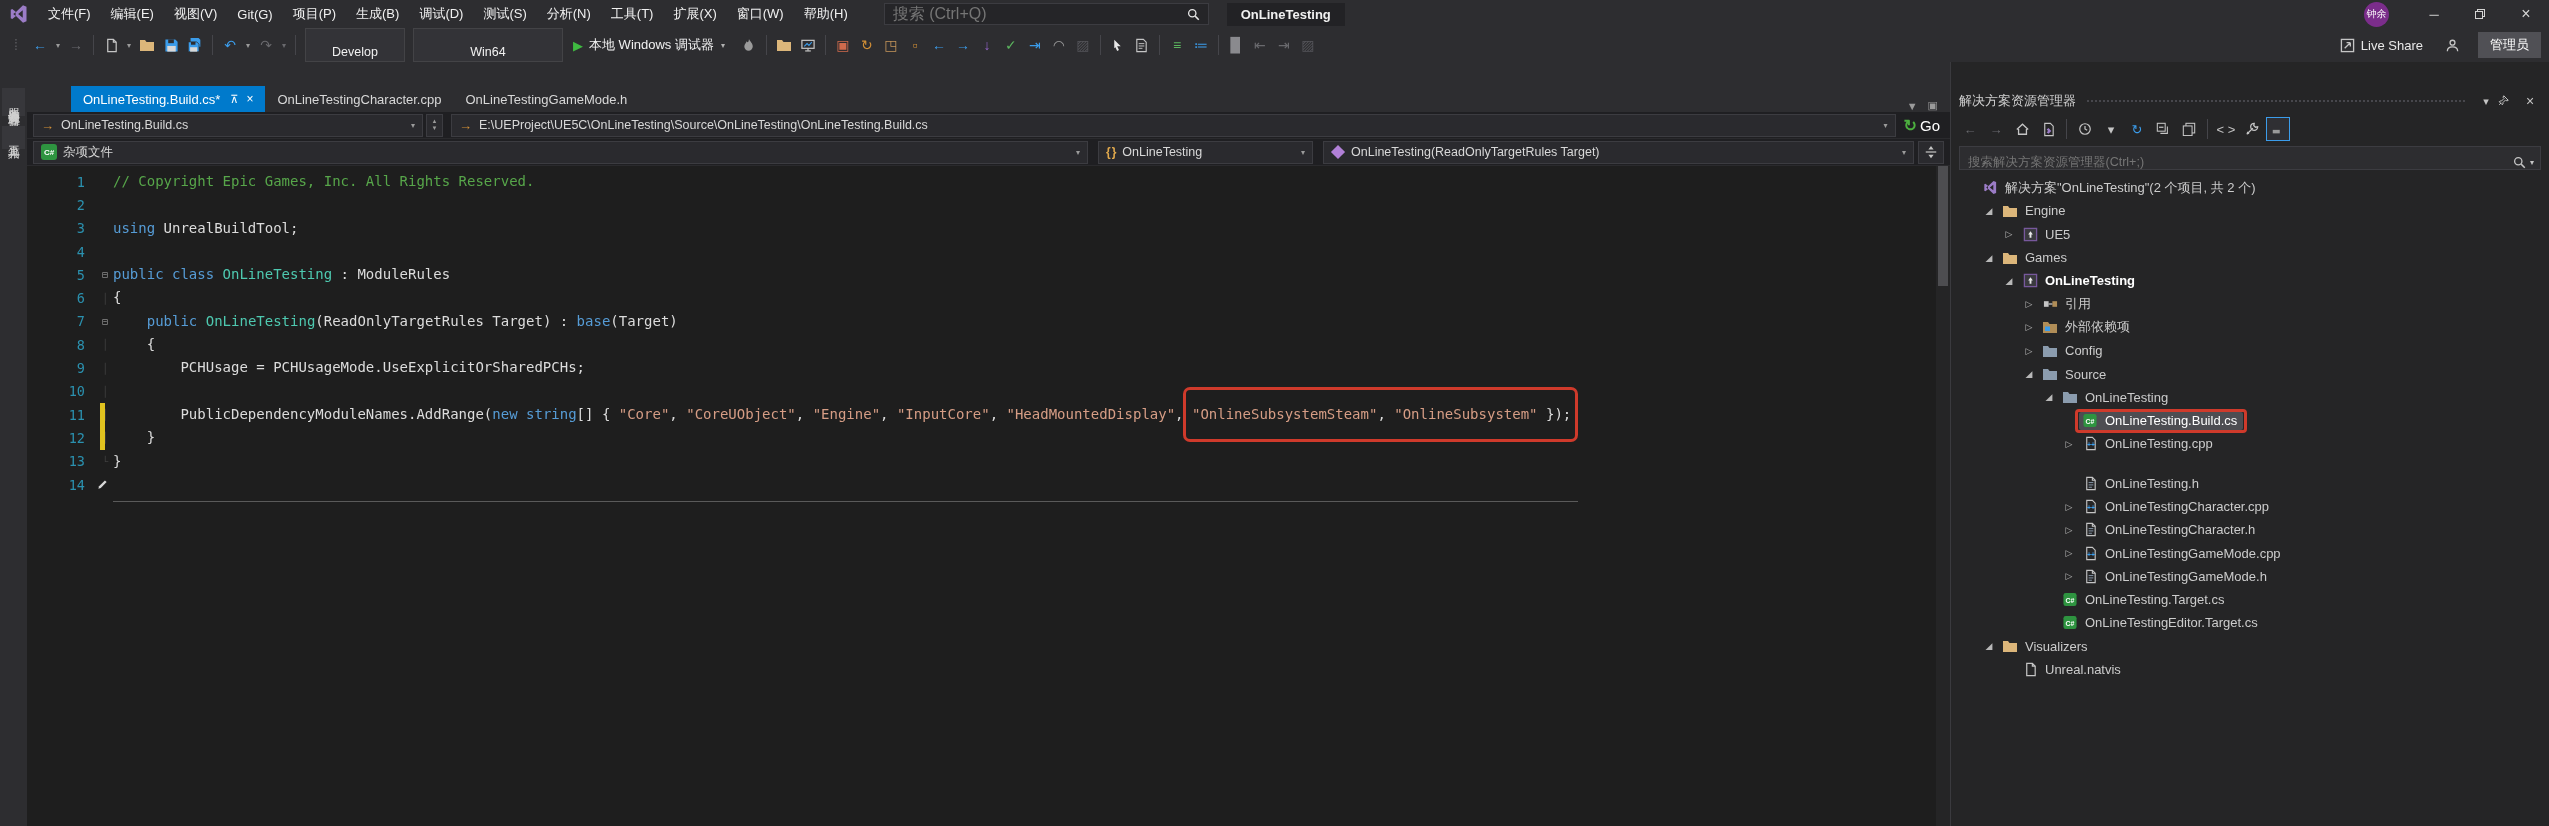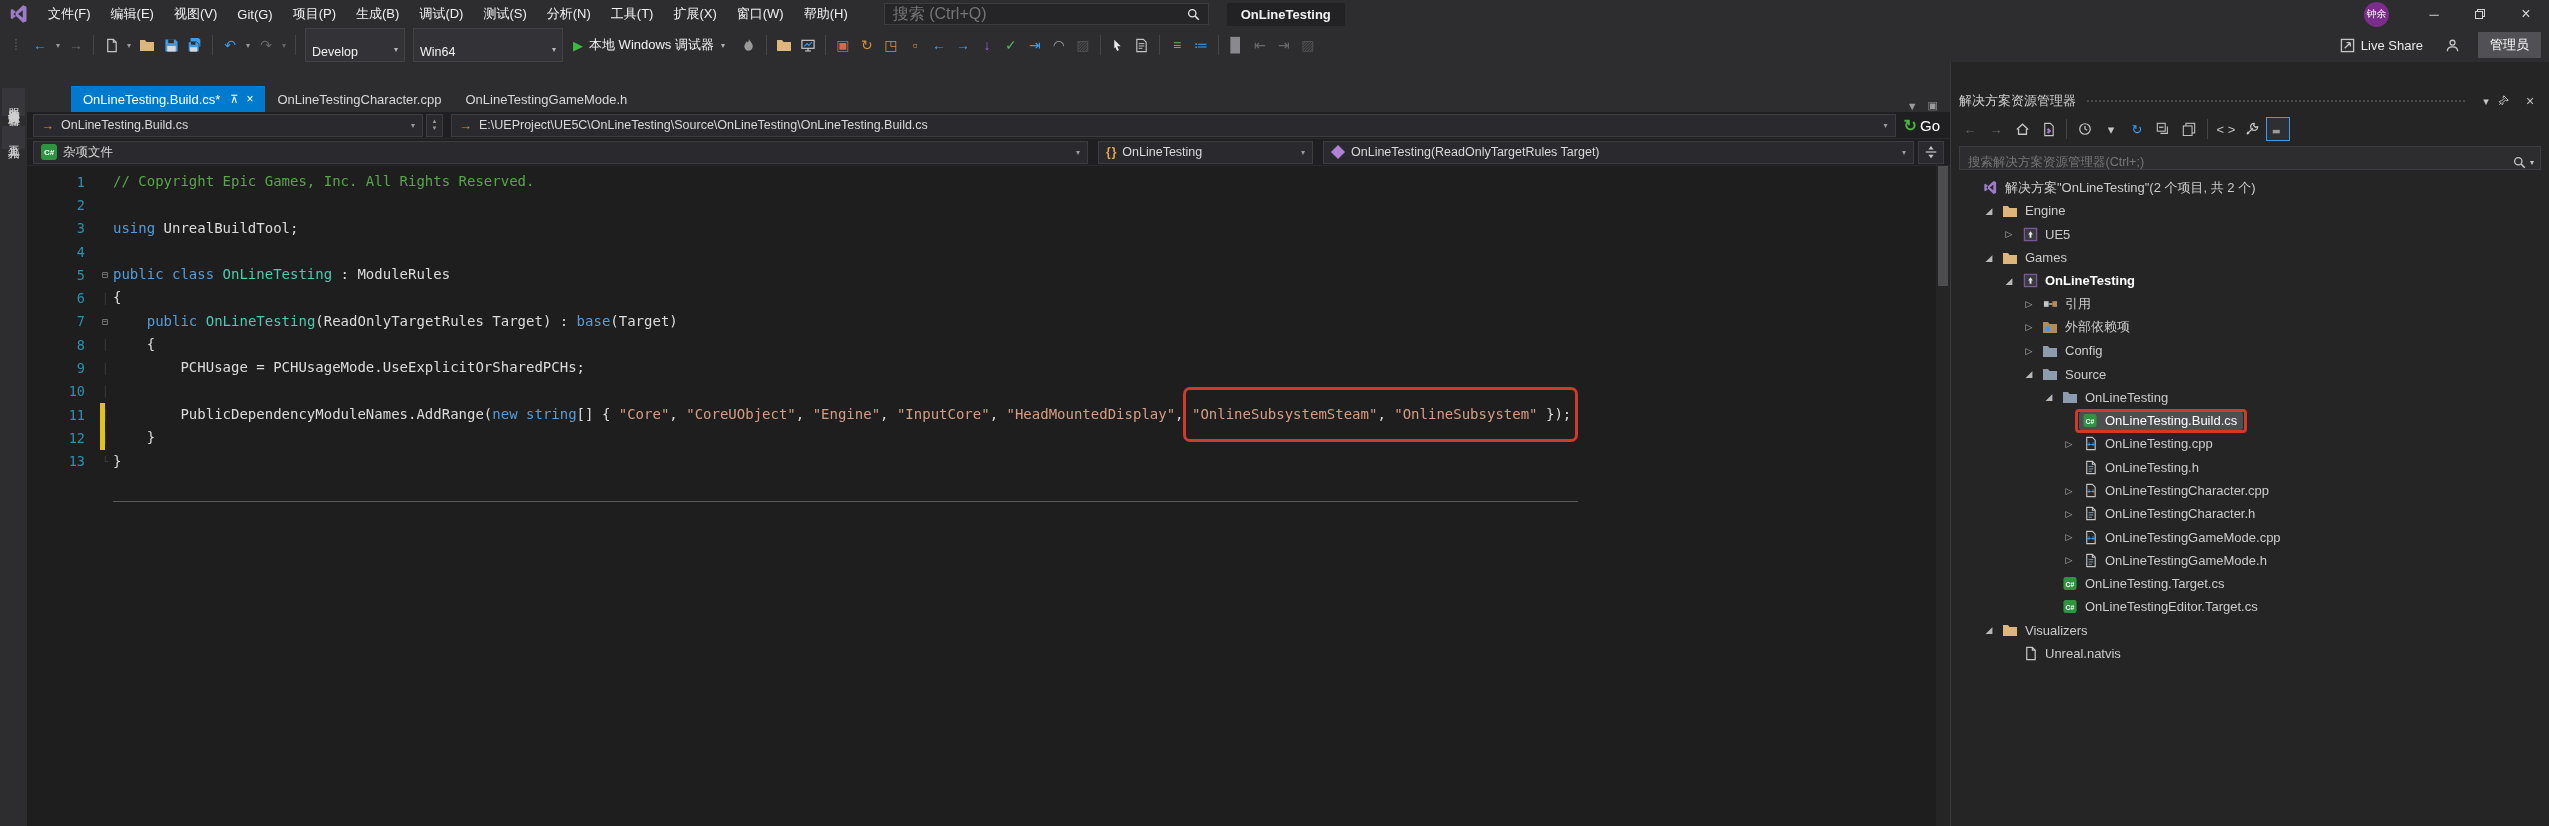--- a/index.html
+++ b/index.html
@@ -21,22 +21,22 @@
   .avatar { width:25px; height:25px; border-radius:50%; background:#7b2d8b; color:#fff; font-size:10px;
             display:flex; align-items:center; justify-content:center; margin-right:22px; }
   .winbtn { width:46px; height:28px; display:flex; align-items:center; justify-content:center; color:#d4d4d4; font-size:13px; }
 
   
   .toolbar { height:34px; background:#2d2d30; display:flex; align-items:center; padding-left:4px; color:#c5c5c5; }
   .t-ico { min-width:22px; height:24px; display:inline-flex; align-items:center; justify-content:center;
            font-size:14px; margin:0 1px; }
   .t-sep { width:1px; height:20px; background:#45454a; margin:0 5px; }
   .t-dd  { font-size:8px; color:#b0b0b0; min-width:10px; }
-  .combo { height:23px; background:#333337; border:1px solid #434346; display:flex; 
-           font-size:12.5px; color:#f1f1f1; padding:16px 6px; margin:0 4px; }
+  .combo { height:23px; background:#333337; border:1px solid #434346; display:flex; align-items:center;
+           font-size:12.5px; color:#f1f1f1; padding:16px 6px; margin:0 4px;flex-direction:column; }
   .combo .arr { margin-left:auto; font-size:8px; color:#b8b8b8; padding-left:8px; }
   .run { display:flex; align-items:center; margin:0 6px; font-size:13px; color:#f1f1f1; }
   .run .play { color:#3fba41; font-size:13px; margin-right:6px; }
   .lsgroup { margin-left:auto; display:flex; align-items:center; margin-right:8px; font-size:13px; color:#e8e8e8; }
   .admin { background:#505055; color:#fff; padding:4px 12px; margin-left:18px; font-size:13px; }
 
   
   .bodyrow { display:flex; height:764px; }
   .leftstrip { width:27px; background:#2d2d30; display:flex; flex-direction:column; align-items:center; padding-top:26px; }
   .vtab { writing-mode:vertical-rl; font-size:12px; color:#d0d0d0; background:#37373b; padding:10px 3px; margin-bottom:10px;
@@ -422,20 +422,29 @@
           <div class="code-row">
             <div class="ln">12</div>
             <div class="fold"><span class="guide">│</span></div>
             <pre class="code"><span class="tok-pl">    }</span></pre>
           </div>
           <div class="code-row">
             <div class="ln">13</div>
             <div class="fold"><span class="guide">└</span></div>
             <pre class="code"><span class="tok-pl">}</span></pre>
           </div>
+          <div class="code-row">
+            <div class="ln">14</div>
+            <div class="fold">
+              <svg width="11" height="11" viewBox="0 0 16 16">
+                <path d="M2 14 L3 10.5 L11.5 2 L14 4.5 L5.5 13 Z" fill="#d8d8d8"></path>
+              </svg>
+            </div>
+            <pre class="code"></pre>
+          </div>
         </div>
       <div class="changebar" style="top: 237px; height: 46.6px;"></div>
       <div class="eof-line" style="left: 86px; width: 1465px; top: 335.2px;"></div>
       <div class="vscroll">
           <div class="thumb"></div>
         </div>
     </div>
   </div>
 
   <div class="rightpanel">
@@ -644,21 +653,21 @@
           <span class="inner">
             <span class="ticon">
               <svg width="15" height="15" viewBox="0 0 16 16">
                 <path d="M4 1.5 h6 l3 3 V14.5 H4 Z" fill="none" stroke="#c5c5c5" stroke-width="1.2"></path>
                 <text x="8.6" y="12" font-size="7.4" font-weight="bold" fill="#3b9cea" text-anchor="middle" font-family="sans-serif">++</text>
               </svg>
             </span>
             <span class="tlabel">OnLineTesting.cpp</span>
           </span>
         </div>
-        <div class="trow" style="padding-left: 108px;">
+        <div class="trow" style="padding-left: 108px; margin-top: 16px;">
           <span class="texp"></span>
           <span class="inner">
             <span class="ticon">
               <svg width="15" height="15" viewBox="0 0 16 16">
                 <path d="M4 1.5 h6 l3 3 V14.5 H4 Z" fill="none" stroke="#c5c5c5" stroke-width="1.2"></path>
                 <path d="M10 1.5 v3 h3" fill="none" stroke="#c5c5c5" stroke-width="1.2"></path>
                 <line x1="6" y1="7" x2="11" y2="7" stroke="#8b9cae"></line>
                 <line x1="6" y1="9.5" x2="11" y2="9.5" stroke="#8b9cae"></line>
                 <line x1="6" y1="12" x2="9.5" y2="12" stroke="#8b9cae"></line>
               </svg>

